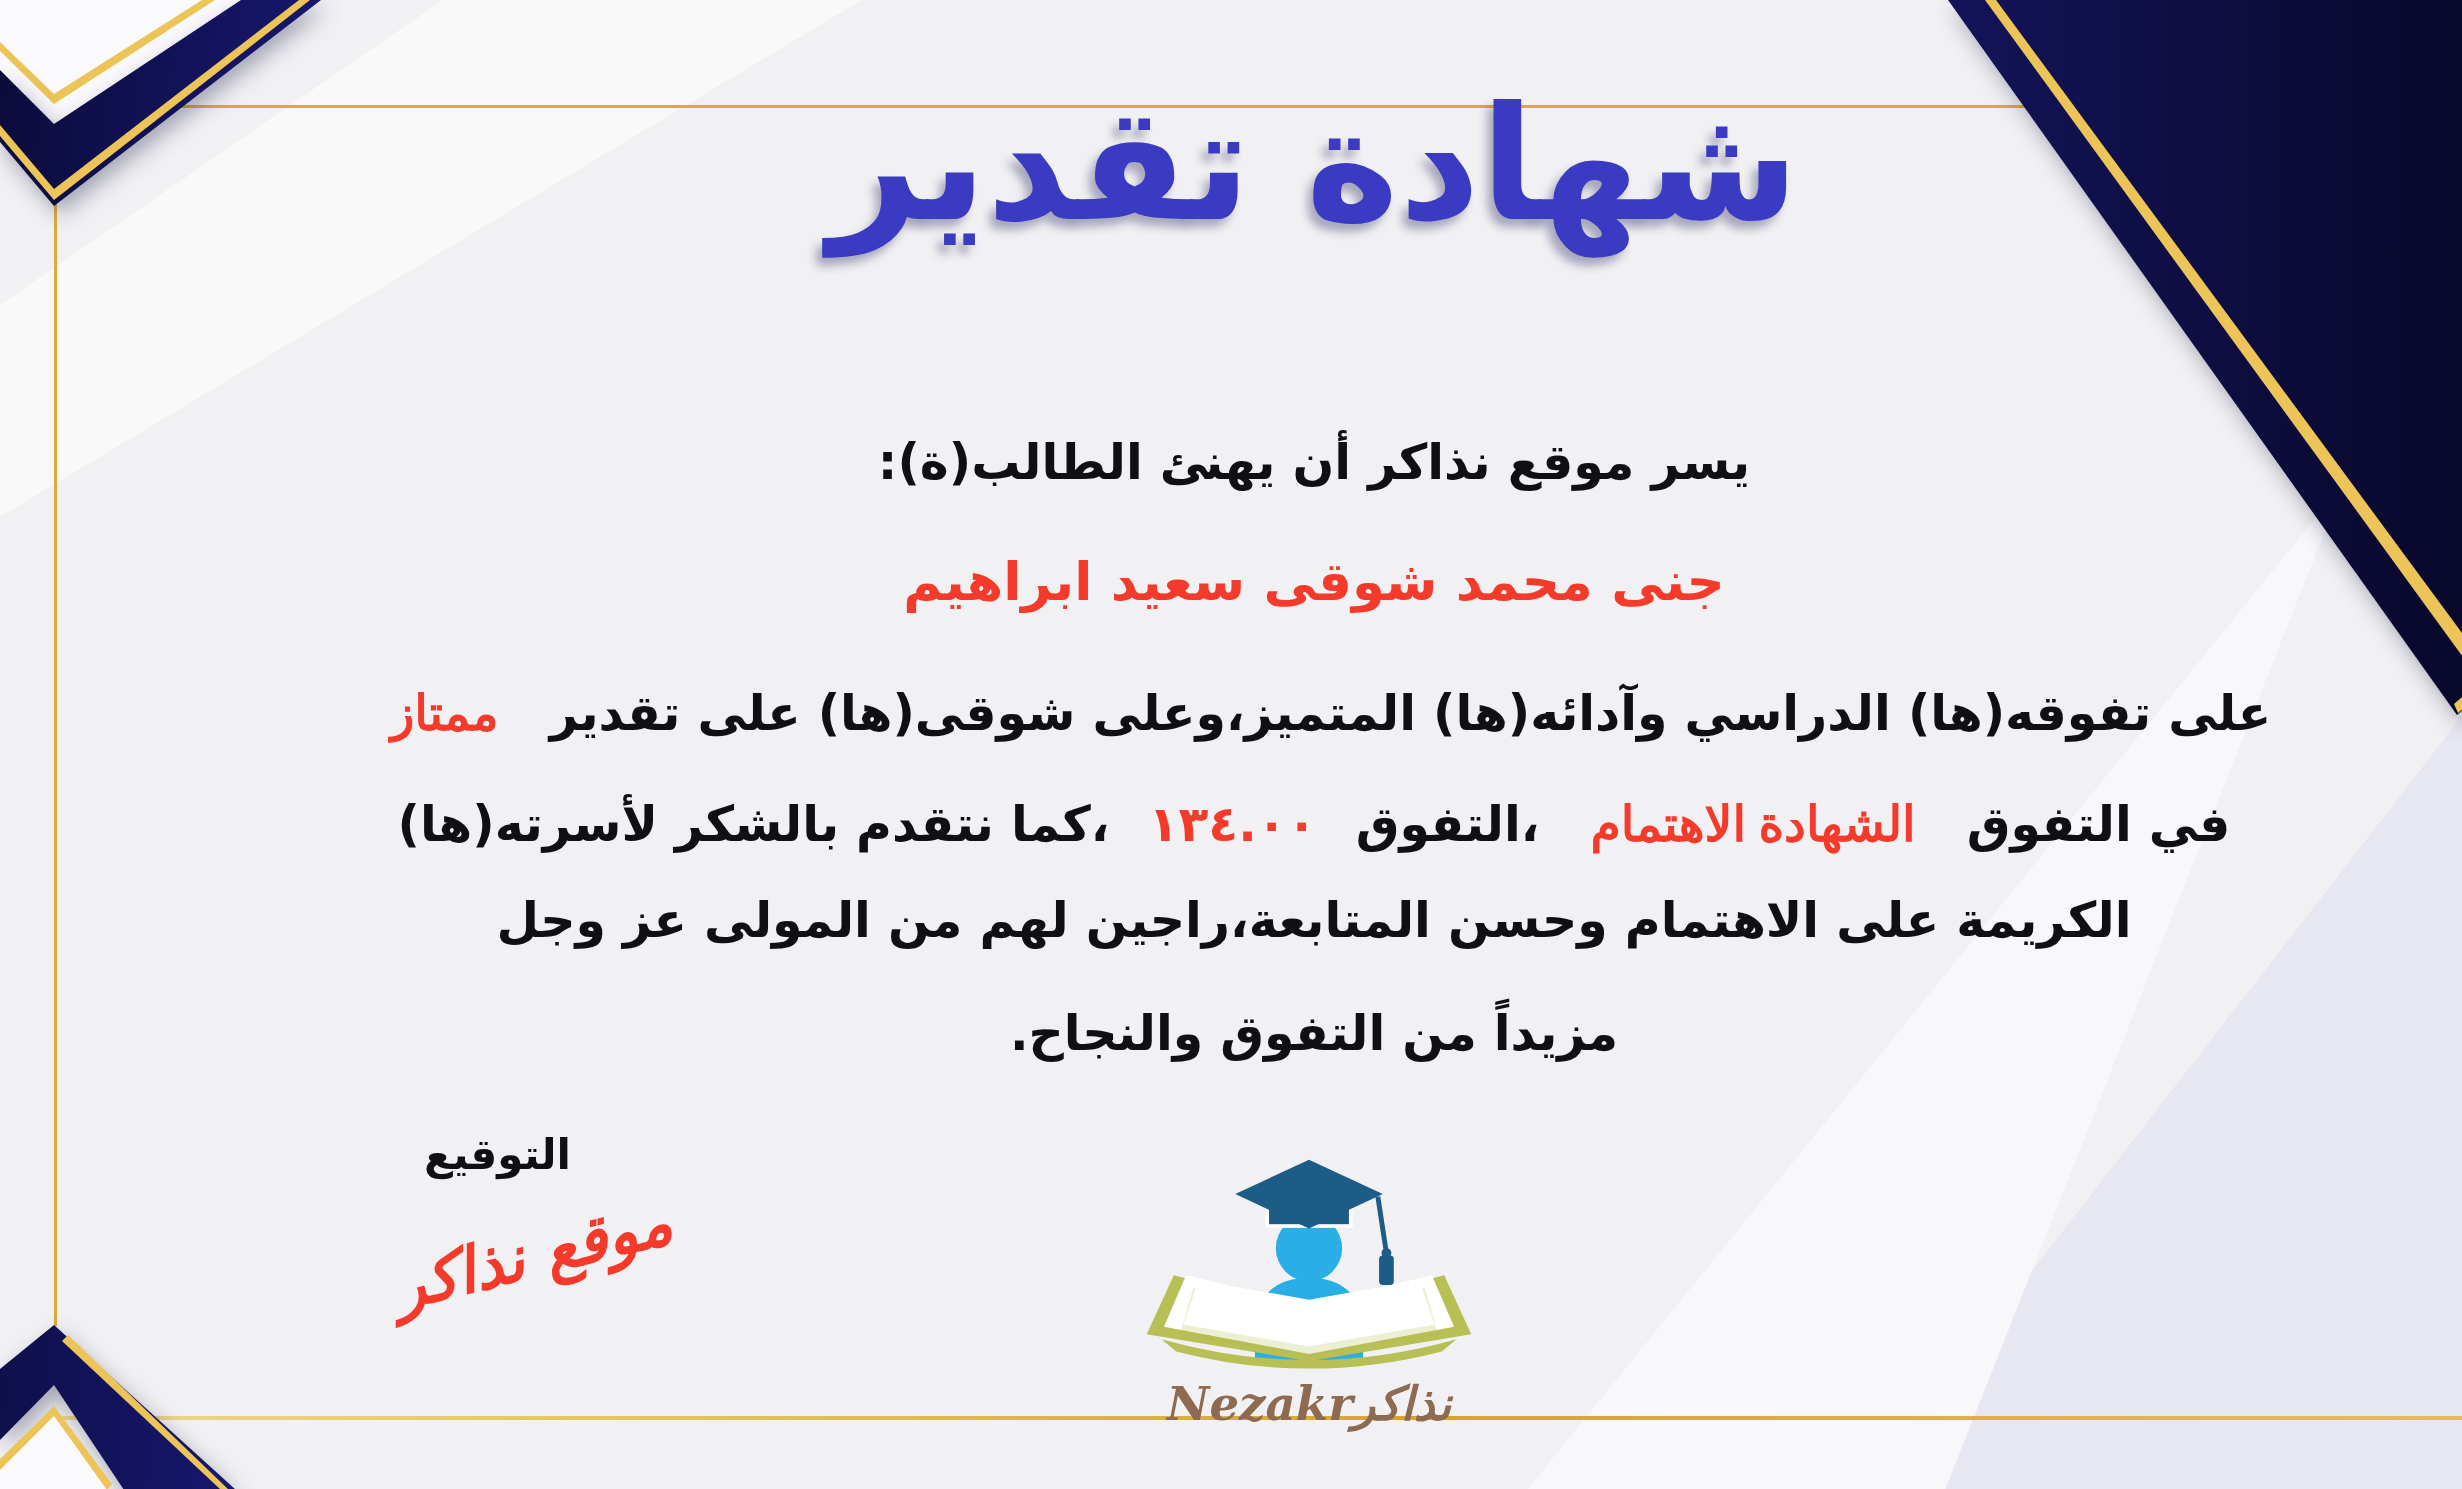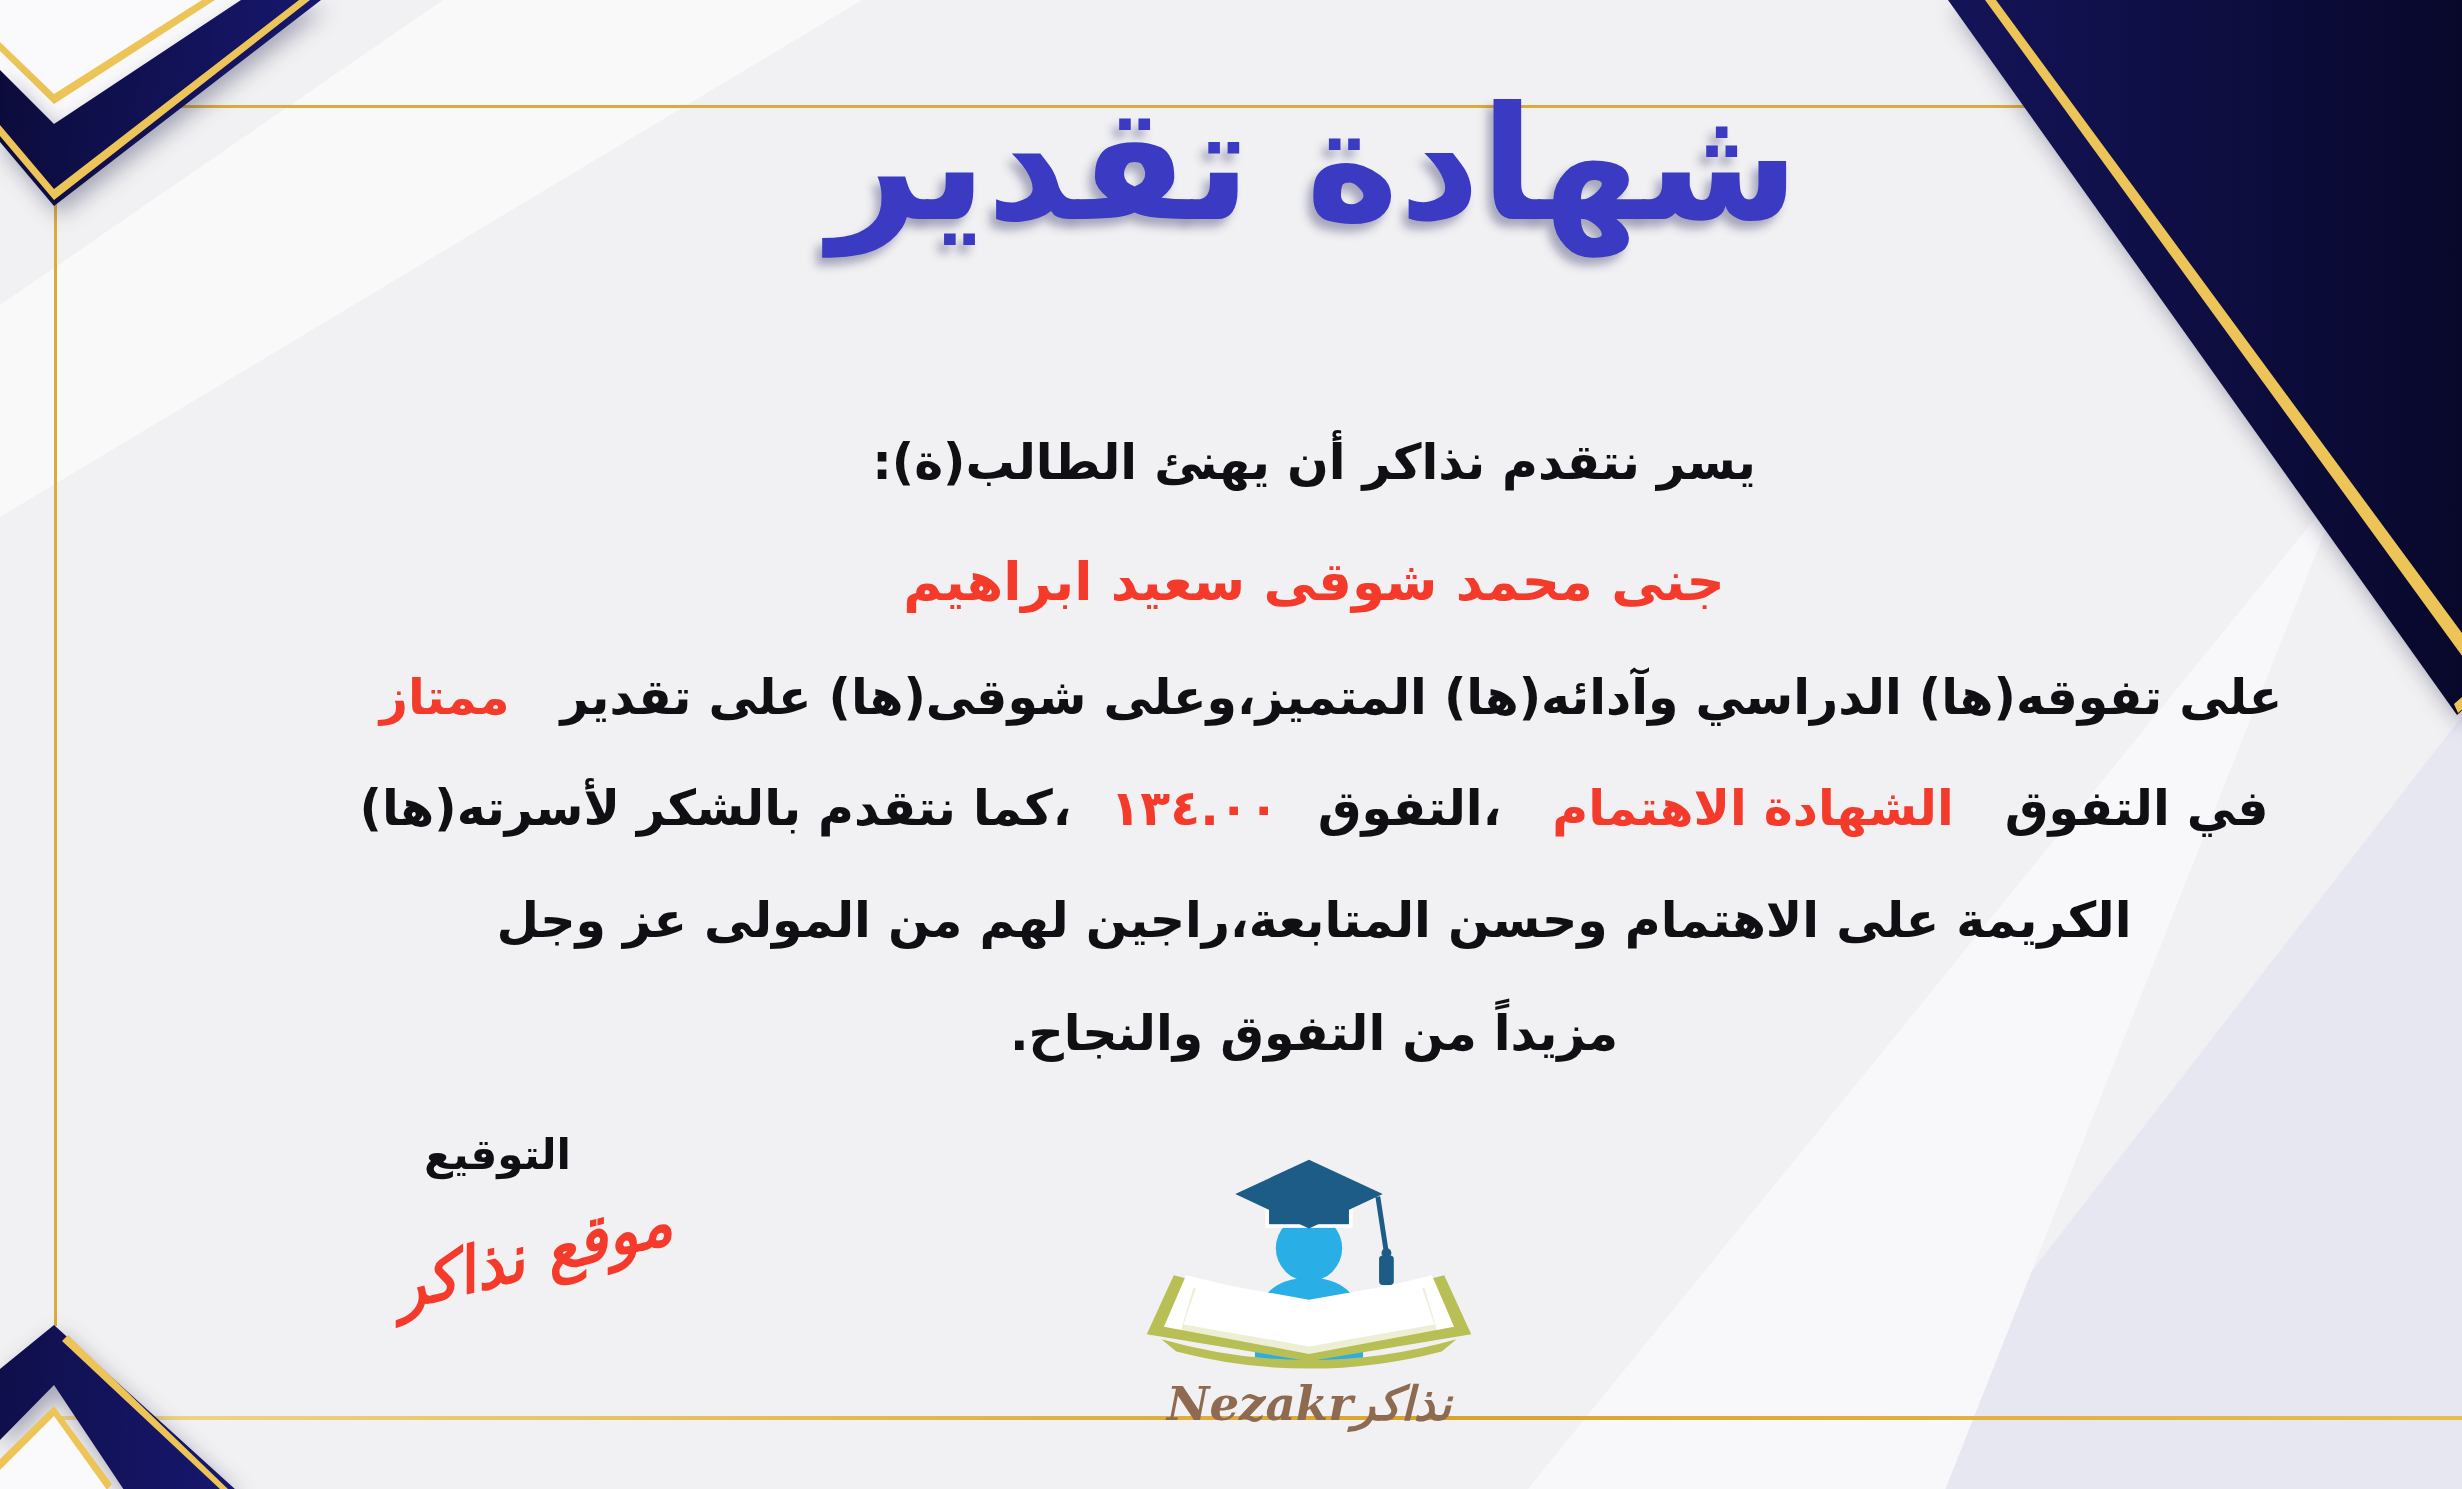--- a/index.html
+++ b/index.html
@@ -65,21 +65,21 @@
     color:var(--title_blue);margin:0;
     text-shadow:-5.9px 7.9px 9.8px rgba(45,45,100,.38);
   }
   .line{
     position:absolute;left:0;right:0;
     text-align:center;direction:rtl;
     font-size:49px;font-weight:bold;color:var(--text_black);
     line-height:1.3;
   }
   .red{color:var(--accent_red);}
-  .gap-wide{display:inline-block;margin:0 34px;}
+  .gap-wide{display:inline-block;margin:16px 34px;font-family:Liberation Serif, serif;}
   .gap-small{display:inline-block;margin:0 22px;text-align:center;}
   .intro{top:431px;}
   .student{top:548px;font-size:53px;color:var(--accent_red);}
   .l3{top:666px;}
   .l4{top:777px;}
   .l5{top:889px;}
   .l6{top:1002px;}
   .sig-label{
     position:absolute;left:424px;top:1130px;
     direction:rtl;font-size:42px;font-weight:bold;color:var(--text_black);
@@ -142,21 +142,21 @@
       <div class="layer bl-blue"></div>
     </div>
     <div class="layer bl-goldline"></div>
     <div class="layer bl-white"></div>
     <div class="layer bl-goldv"></div>
   </div>
 
   <h1 class="title">شهادة تقدير</h1>
 
   <div class="line intro">
-    <span>يسر نتقدم نذاكر أن يهنئ الطالب(ة):</span>
+    <span>يسر موقع نذاكر أن يهنئ الطالب(ة):</span>
   </div>
 
   <div class="line student">
     <span>جنى محمد شوقى سعيد ابراهيم</span>
   </div>
 
   <div class="line l3">
     <span>على تفوقه(ها) الدراسي وآدائه(ها) المتميز،وعلى شوقى(ها) على تقدير</span>
     <span class="red gap-wide">ممتاز</span>
   </div>

